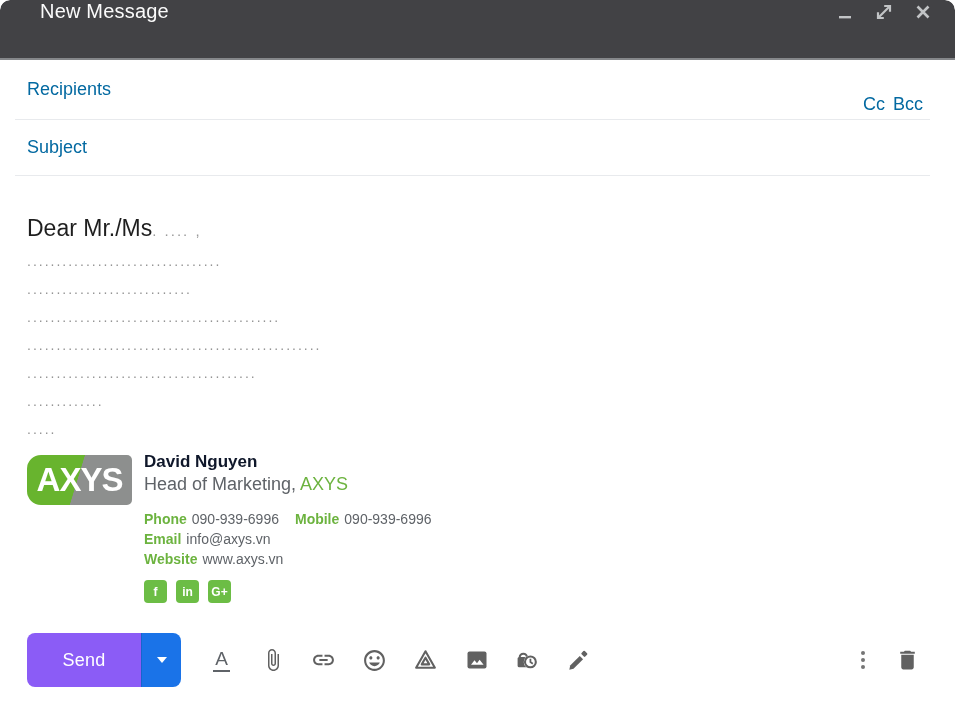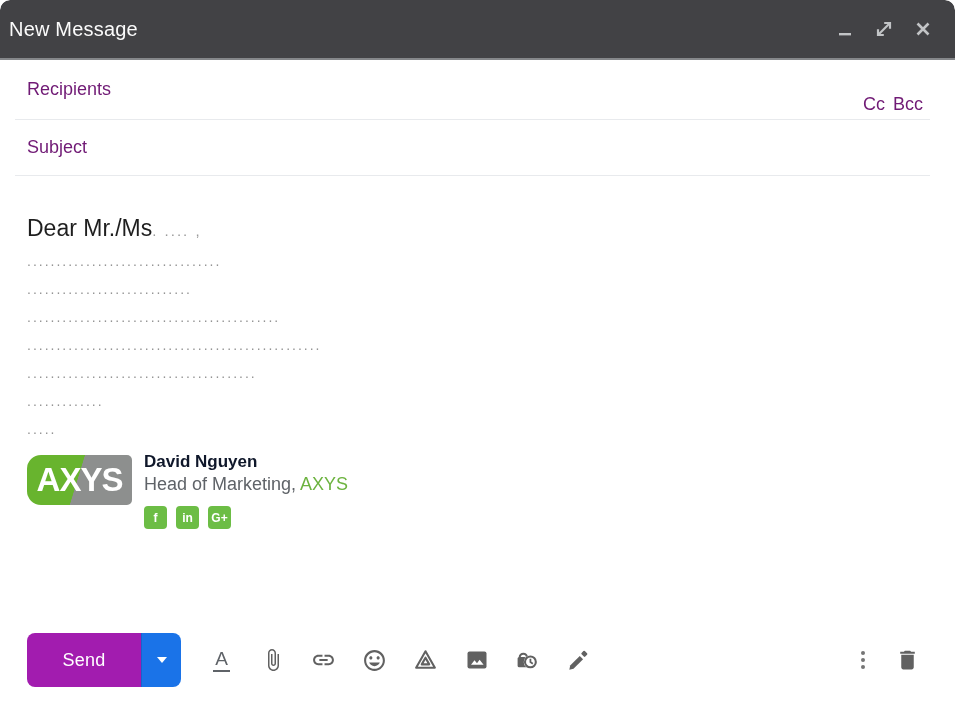--- a/index.html
+++ b/index.html
@@ -8,30 +8,30 @@
 
   .window {
     position:relative; width:955px; height:720px; background:#fff;
     border-radius:10px 10px 0 0; overflow:hidden;
   }
 
   
   .header {
     height:60px; background:#424245; border-bottom:2px solid #85878a;
     border-radius:10px 10px 0 0;
-    display:flex; align-items:center; padding:0 20px 0 9px;
+    display:flex; align-items:flex-start; padding:0 20px 0 40px;
   }
   .header .title { color:#fbfbfb; font-size:20px; font-weight:500; letter-spacing:.2px; }
   .header-icons { margin-left:auto; display:flex; align-items:center; }
   .hicon { width:24px; height:24px; margin-left:15px; display:flex; align-items:center; justify-content:center; cursor:pointer; }
 
   
   .field-row {
     height:59px; display:flex; align-items:center; padding:0 32px 0 27px;
-    color:#701a75; font-size:18px; cursor:text;
+    color:#0369a1; font-size:18px; cursor:text;
   }
   .field-row.subject { height:55px; }
   .ccbcc { margin-left:auto; display:flex; }
   .ccbcc span { margin-left:8px; cursor:pointer;margin-top:30px; }
   .divider { height:1px; background:#e8eaed; margin:0 25px 0 15px; }
 
   
   .body-area { padding:13px 30px 0 27px; cursor:text; }
   .greeting { font-size:23px; color:#1f1f1f; line-height:32px;margin-top:23px; }
   .greeting .suffix { font-size:15px; color:#9a9a9a; letter-spacing:2px; }
@@ -64,21 +64,21 @@
     display:flex; align-items:center; justify-content:center; cursor:pointer;
   }
 
   
   .toolbar {
     position:absolute; left:0; right:0; bottom:33px; height:54px;
     display:flex; align-items:center; padding:0 25px 0 27px;
   }
   .send-group { display:flex; height:54px; border-radius:8px; overflow:hidden; flex:none; }
   .send-main {
-    width:114px; height:54px; border:none; background:#a21caf; color:#fff;
+    width:114px; height:54px; border:none; background:#8b5cf6; color:#fff;
     font-family:inherit; font-size:18px; font-weight:500; letter-spacing:.3px; cursor:pointer;
   }
   .send-arrow {
     width:40px; height:54px; border:none; border-left:1px solid #1765cc;
     background:#1a73e8; cursor:pointer; display:flex; align-items:center; justify-content:center;
   }
   .tri { width:0; height:0; border-left:5px solid transparent; border-right:5px solid transparent; border-top:6px solid #fff; }
   .tool-icons { display:flex; align-items:center; margin-left:15px; }
   .tool {
     width:25px; height:26px; margin:0 13px; display:flex; align-items:center; justify-content:center; cursor:pointer;
@@ -146,20 +146,31 @@
 
     <div class="signature">
       <div class="logo">
         <span>AXYS</span>
       </div>
       <div class="sig-details">
         <div class="sig-name">David Nguyen</div>
         <div class="sig-title">
           <span>Head of Marketing,</span>
           <span class="green">AXYS</span>
+        </div>
+        <div class="sig-contacts">
+          <div class="sig-line">
+            <span class="lbl">Phone</span><span>090-939-6996</span><span class="lbl mobile">Mobile</span><span>090-939-6996</span>
+          </div>
+          <div class="sig-line">
+            <span class="lbl">Email</span><span>info@axys.vn</span>
+          </div>
+          <div class="sig-line">
+            <span class="lbl">Website</span><span>www.axys.vn</span>
+          </div>
         </div>
         <div class="social-row">
           <span class="social">f</span>
           <span class="social">in</span>
           <span class="social">G+</span>
         </div>
       </div>
     </div>
   </div>
 

